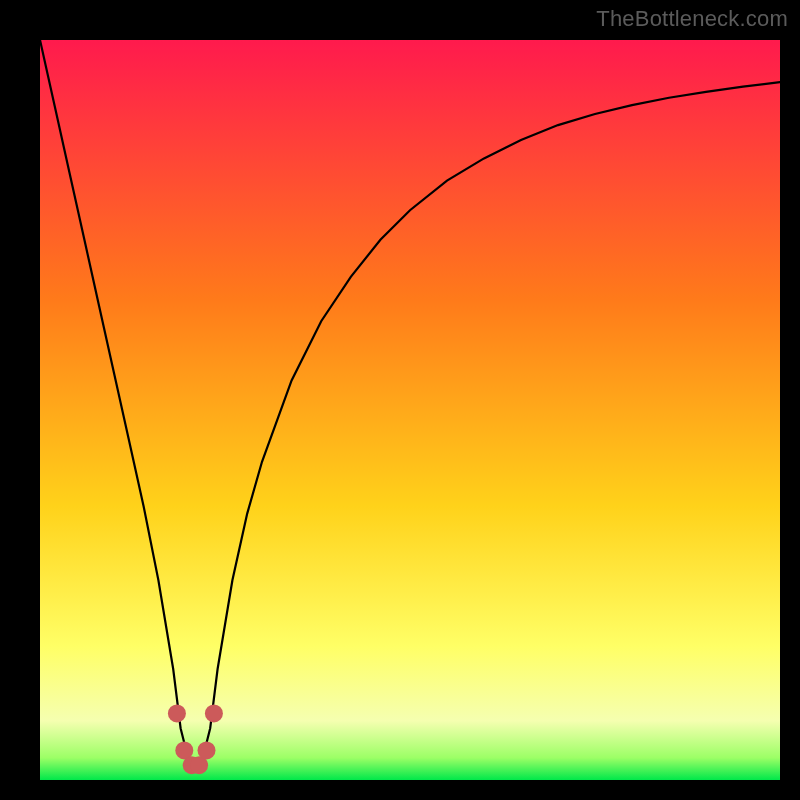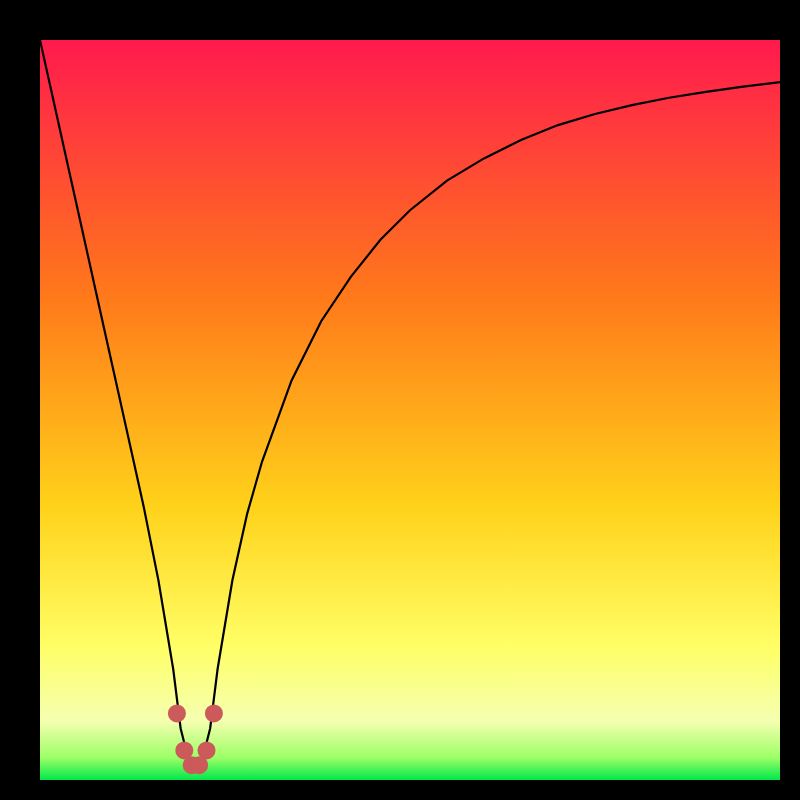--- a/index.html
+++ b/index.html
@@ -38,20 +38,21 @@
   }
   svg {
     display: block;
   }
 </style>
 </head>
 <body>
 
 <div class="frame">
 
+  <div class="watermark">TheBottleneck.com</div>
 
   <div class="plot-area">
     <svg width="740" height="740" viewBox="0 0 740 740" preserveAspectRatio="none">
       <defs>
         <linearGradient id="bg-grad" x1="0" y1="0" x2="0" y2="1">
           <stop id="g0" offset="0%" stop-color="#ff1a4d"></stop>
           <stop id="g1" offset="35%" stop-color="#ff7a1a"></stop>
           <stop id="g2" offset="63%" stop-color="#ffd21a"></stop>
           <stop id="g3" offset="82%" stop-color="#ffff66"></stop>
           <stop id="g4" offset="92%" stop-color="#f5ffb0"></stop>

